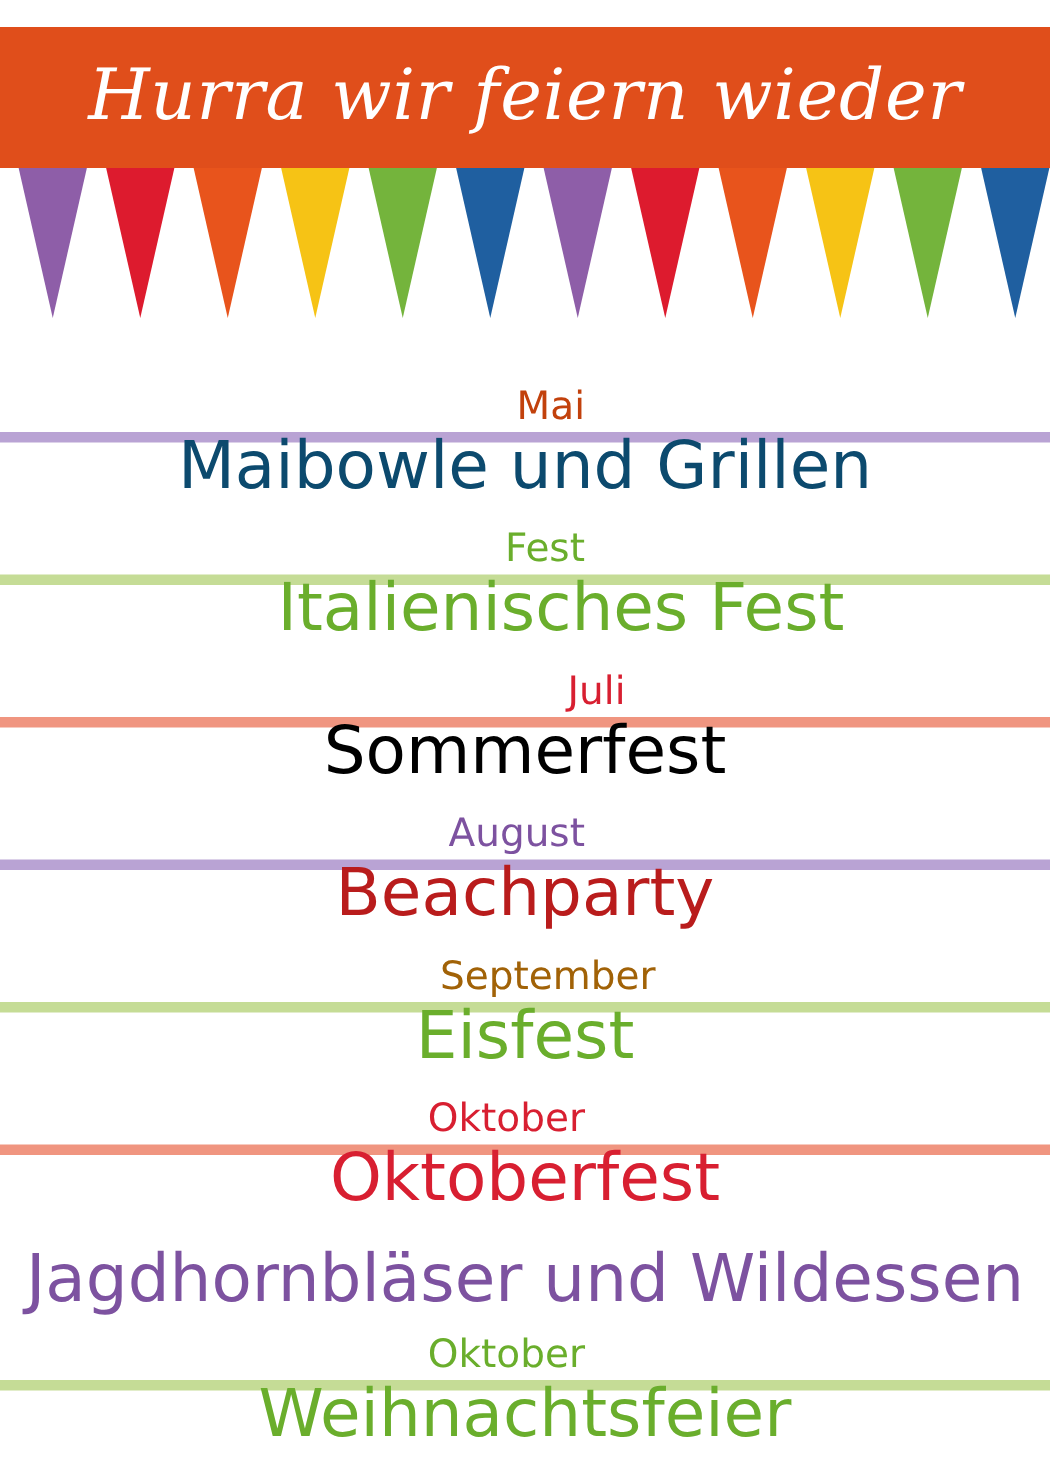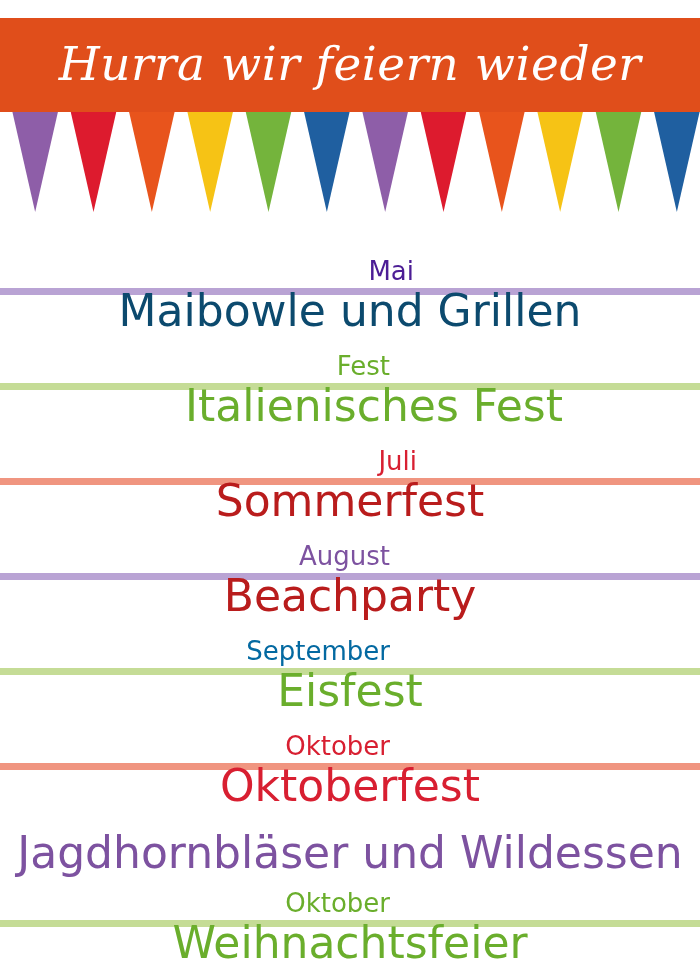--- a/index.html
+++ b/index.html
@@ -130,41 +130,41 @@
         <polygon points="479.08333333333337,0 524.5833333333334,0 501.83333333333337,100" fill="#e8541c"></polygon>
         <polygon points="537.4166666666666,0 582.9166666666666,0 560.1666666666666,100" fill="#f6c315"></polygon>
         <polygon points="595.75,0 641.25,0 618.5,100" fill="#74b43c"></polygon>
         <polygon points="654.0833333333334,0 699.5833333333334,0 676.8333333333334,100" fill="#1f5fa0"></polygon>
       </svg>
   </div>
 
   <div class="events" id="events-list">
       <div class="event">
         <div class="rule" style="background: rgb(185, 163, 212);"></div>
-        <div class="month" style="color: #4c1d95; padding-left: 24px;">Mai</div>
+        <div class="month" style="color: #c2410c;">Mai</div>
         <div class="title" style="color: #0c4a6e;">Maibowle und Grillen</div>
       </div>
       <div class="event">
         <div class="rule" style="background: rgb(197, 220, 150);"></div>
         <div class="month" style="color: rgb(106, 174, 44);">Fest</div>
         <div class="title" style="color: rgb(106, 174, 44); margin-left: 24px;">Italienisches Fest</div>
       </div>
       <div class="event">
         <div class="rule" style="background: rgb(240, 149, 128);"></div>
         <div class="month" style="color: rgb(216, 31, 49); margin-left: 27px;">Juli</div>
-        <div class="title" style="color: #b91c1c;">Sommerfest</div>
+        <div class="title" style="color: #000000;">Sommerfest</div>
       </div>
       <div class="event">
         <div class="rule" style="background: rgb(185, 163, 212);"></div>
         <div class="month" style="color: rgb(125, 82, 160);">August</div>
         <div class="title" style="color: #b91c1c;">Beachparty</div>
       </div>
       <div class="event">
         <div class="rule" style="background: rgb(197, 220, 150);"></div>
-        <div class="month" style="color: #0369a1;">September</div>
+        <div class="month" style="color: #a16207; margin-left: 47px;">September</div>
         <div class="title" style="color: rgb(106, 174, 44);">Eisfest</div>
       </div>
       <div class="event">
         <div class="rule" style="background: rgb(240, 149, 128);"></div>
         <div class="month" style="color: rgb(216, 31, 49);">Oktober</div>
         <div class="title" style="color: rgb(216, 31, 49);">Oktoberfest</div>
       </div>
       <div class="event no-header">
         <div class="title" style="color: rgb(125, 82, 160);">Jagdhornbläser und Wildessen</div>
       </div>

